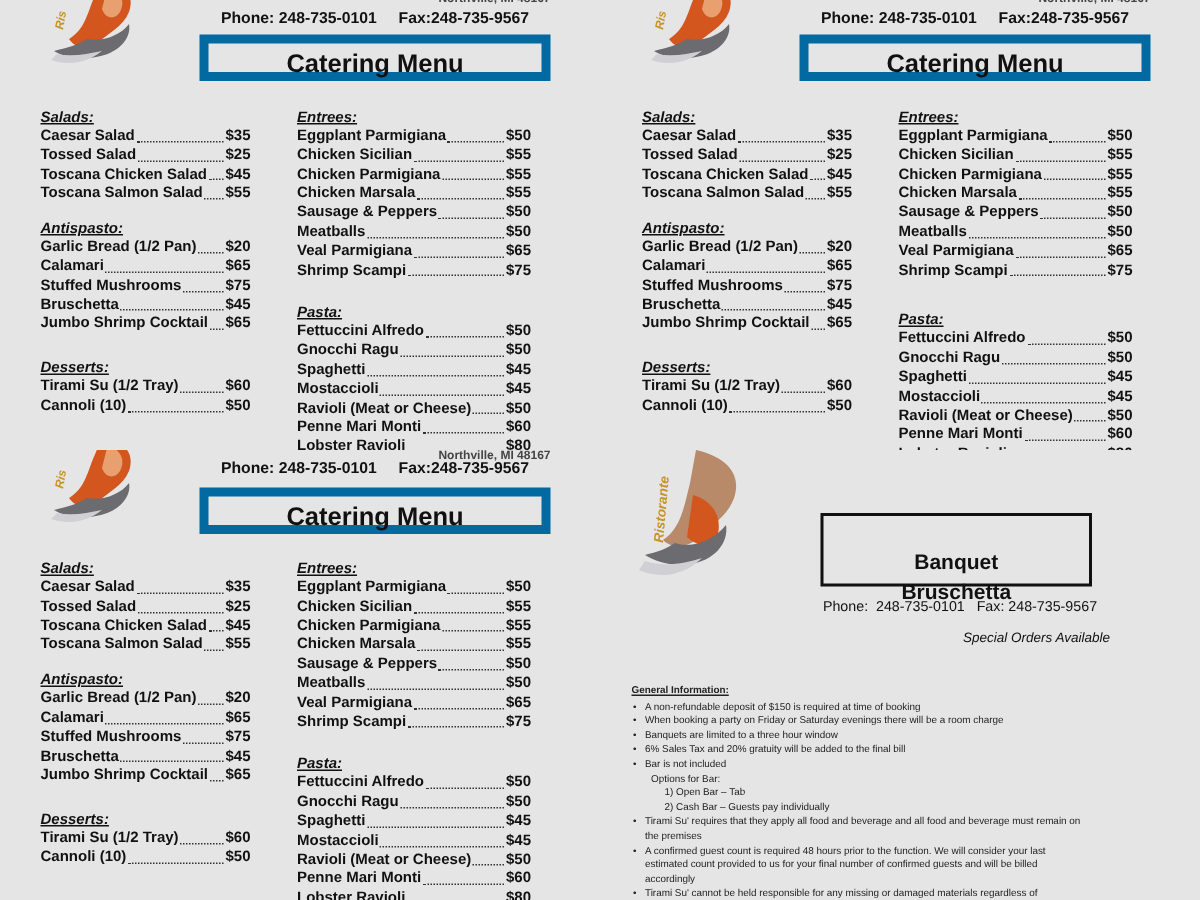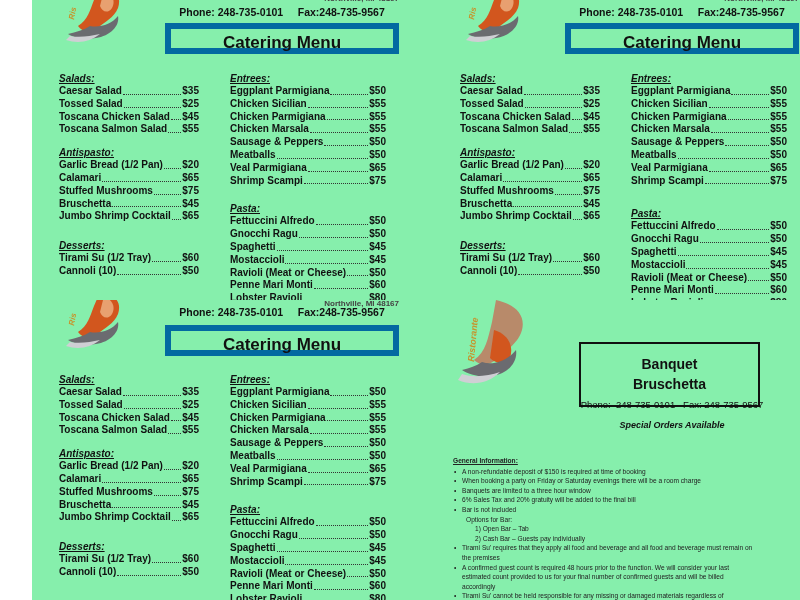--- a/index.html
+++ b/index.html
@@ -1,19 +1,19 @@
 <!DOCTYPE html>
 <html><head>
 <meta charset="utf-8">
 <style>
   * { box-sizing: border-box; margin: 0; padding: 0; }
   html, body { width: 800px; height: 600px; overflow: hidden; background: #ffffff; }
   body { position: relative; font-family: "Liberation Sans", sans-serif; color: #111; }
 
-  .quad { position: absolute; width: 400px; height: 300px; overflow: hidden; background: #86efac; margin-left: 32px; }
+  .quad { position: absolute; width: 400px; height: 300px; overflow: hidden; background: #e5e5e5; }
   .q-tl { left: 0; top: 0; }
   .q-tr { left: 400px; top: 0; }
   .q-bl { left: 0; top: 300px; }
   .q-br { left: 400px; top: 300px; }
 
   
   .logo { position: absolute; left: 28px; top: -14px; width: 90px; height: 64px; }
   .q-br .logo { left: 20px; top: 0; width: 100px; height: 95px; }
 
   .addr-line { position: absolute; left: 133px; width: 234px; top: -6px; text-align: right;
@@ -29,27 +29,27 @@
   .col-right { left: 198px; width: 156px; }
 
   .sec-head { text-align: left; font-size: 10px; font-weight: bold; font-style: italic;
               text-decoration: underline; height: 13px; line-height: 13px; }
   .item { display: flex; font-size: 10px; font-weight: bold; height: 12.8px; line-height: 12.8px; white-space: nowrap; }
   .item .nm { flex: 0 0 auto; }
   .item .dots { flex: 1 1 auto; overflow: hidden; border-bottom: 1px dotted #333; margin: 0 1px 3px 1px; }
   .item .pr { flex: 0 0 auto; }
 
   
-  .banquet-box { position: absolute; left: 147px; top: 42px; width: 181px; height: 65px;
+  .banquet-box { position: absolute; left: 147px; top: 42px; width: 181px; height: 49px;
                  border: 2px solid #111; text-align: center; font-size: 14px; font-weight: bold;
-                 line-height: 20px; padding-top: 10px; }
+                 line-height: 20px; padding-top: 20px; }
   .banquet-phone { position: absolute; left: 140px; width: 200px; top: 99px; text-align: center;
                    font-size: 9.5px; white-space: pre; }
-  .special { position: absolute; left: 140px; width: 200px; top: 120px; text-align: center;
-             font-size: 9px; font-weight: bold; font-style: italic; }
+  .special { position: absolute; left: 140px; width: 200px; top: 120px; text-align: right;
+             font-size: 9px; font-weight: normal; font-style: italic; }
   .gen-info { position: absolute; left: 21px; top: 156px; width: 300px; font-size: 6.6px; line-height: 9.6px; color: #222; }
   .gen-head { font-weight: bold; text-decoration: underline; margin-bottom: 1px; }
   .gen-info ul { list-style: none; }
   .gen-info li { position: relative; padding-left: 9px; }
   .gen-info li::before { content: "\2022"; position: absolute; left: 1px; top: 0; }
   .gen-info .sub { padding-left: 13px; }
   .gen-info .sub2 { padding-left: 22px; }
 </style>
 </head>
 <body>

